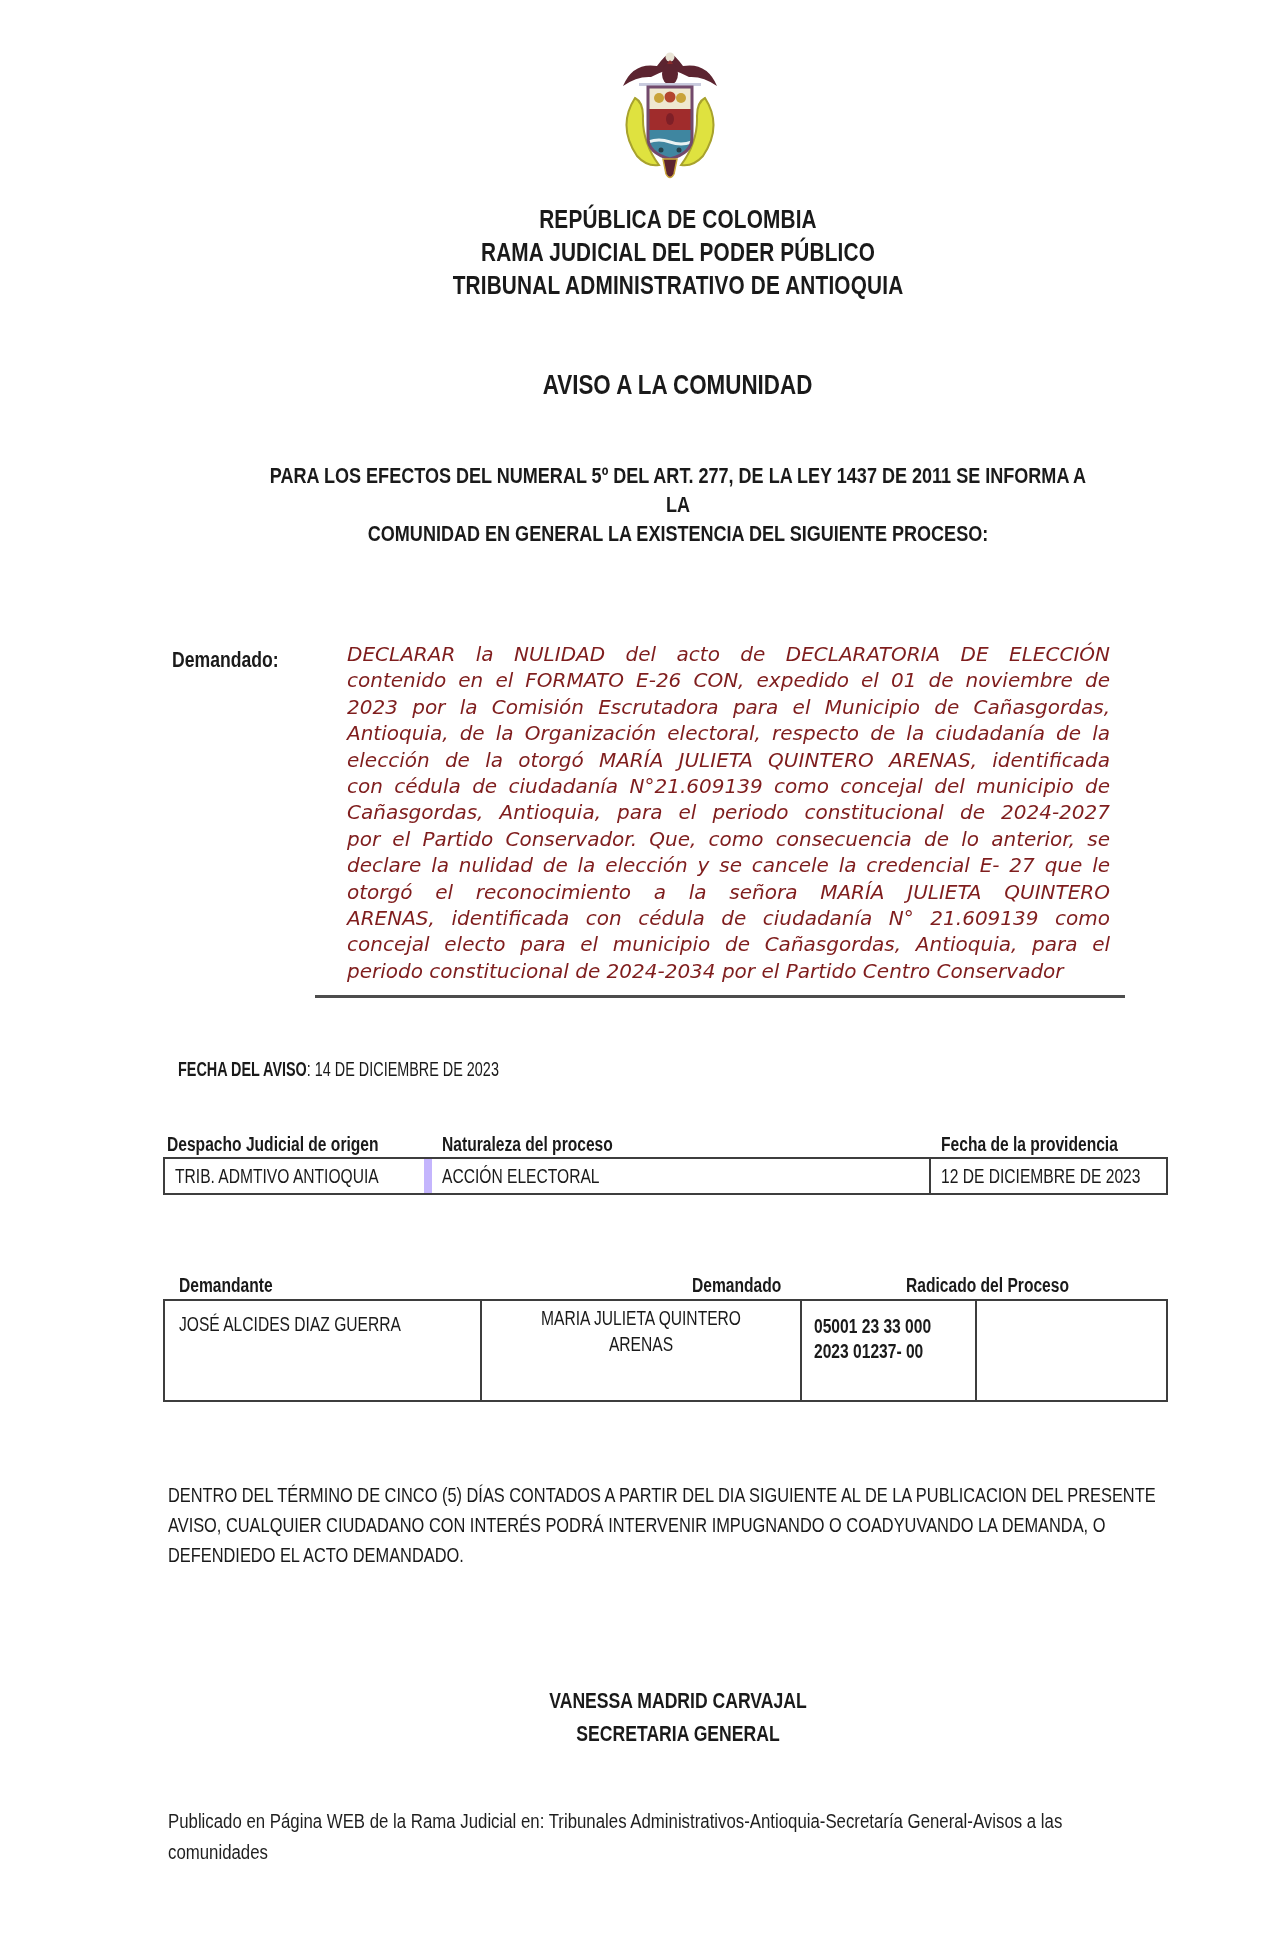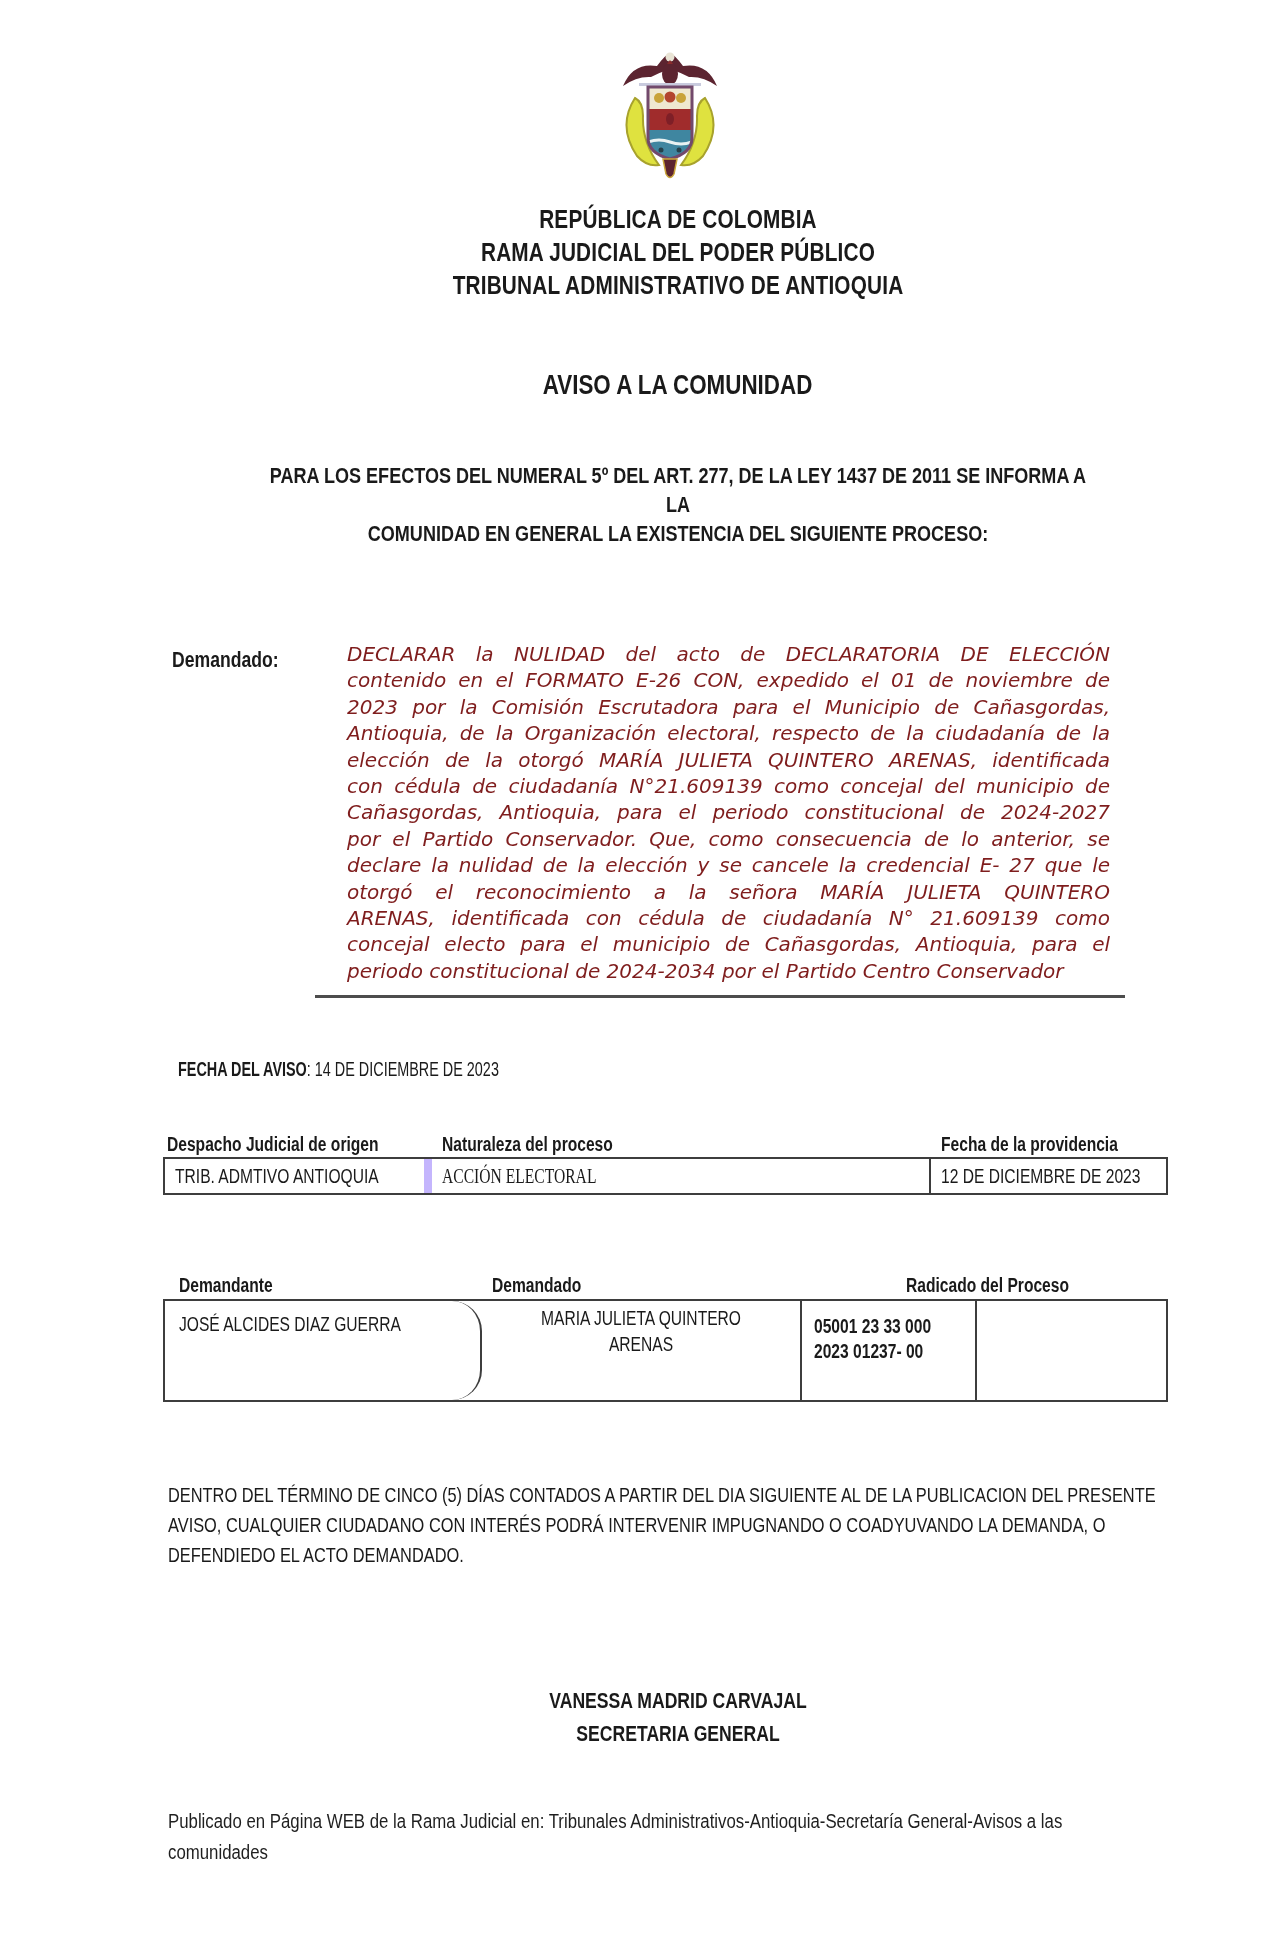--- a/index.html
+++ b/index.html
@@ -46,32 +46,32 @@
   #t1-h3{width:235px;padding-left:24px;}
   .hcell > span{display:inline-block;transform:scaleX(.78);transform-origin:0 0;}
   #t2-h3{text-align:center;}
   #t2-h3 > span{transform-origin:50% 0;}
 
   #tabla1{left:163px;top:1157px;width:1005px;height:38px;display:flex;
     border:2px solid #3d3d3d;box-sizing:border-box;font-size:20px;}
   #tabla1 .cell{display:flex;align-items:center;padding-left:10px;box-sizing:border-box;white-space:nowrap;}
   #tabla1 .cell span{display:inline-block;transform:scaleX(.78);transform-origin:0 50%;}
   #t1-c1{width:267px;border-right:8px solid #c4b5fd;}
-  #t1-c2{width:503px;border-right:2px solid #3d3d3d;font-family:Liberation Serif, serif;}
+  #t1-c2{width:503px;border-right:2px solid #3d3d3d;}
   #t1-c3{width:235px;}
 
   #t2-headers{left:163px;top:1274px;width:1005px;}
   #t2-h1{width:317px;padding-left:16px;}
-  #t2-h2{width:320px;padding-left:2px;}
+  #t2-h2{width:320px;padding-left:2px;text-align:right;}
   #t2-h3{width:368px;}
 
   #tabla2{left:163px;top:1299px;width:1005px;height:103px;display:flex;
     border:2px solid #3d3d3d;box-sizing:border-box;font-size:20px;}
   #tabla2 .cell{box-sizing:border-box;}
-  #t2-c1{width:317px;border-right:2px solid #3d3d3d;padding:12px 8px 0 14px;border-radius:30px;}
+  #t2-c1{width:317px;border-right:2px solid #3d3d3d;padding:12px 8px 0 14px;}
   #t2-c1 > span{display:inline-block;transform:scaleX(.78);transform-origin:0 0;white-space:nowrap;}
   #t2-c2{width:320px;border-right:2px solid #3d3d3d;padding-top:4px;text-align:center;line-height:26px;}
   #t2-c2 .cell-lines{transform:scaleX(.78);transform-origin:50% 0;}
   #t2-c3{width:175px;border-right:2px solid #3d3d3d;padding:13px 0 0 12px;
     font-weight:bold;line-height:25px;}
   #t2-c4{width:193px;padding:13px 0 0 14px;font-weight:bold;line-height:25px;}
   #t2-c3 .cell-lines,#t2-c4 .cell-lines{transform:scaleX(.78);transform-origin:0 0;white-space:nowrap;}
 
   
   #aviso-plazo{left:168px;top:1480px;font-size:21px;line-height:30px;

